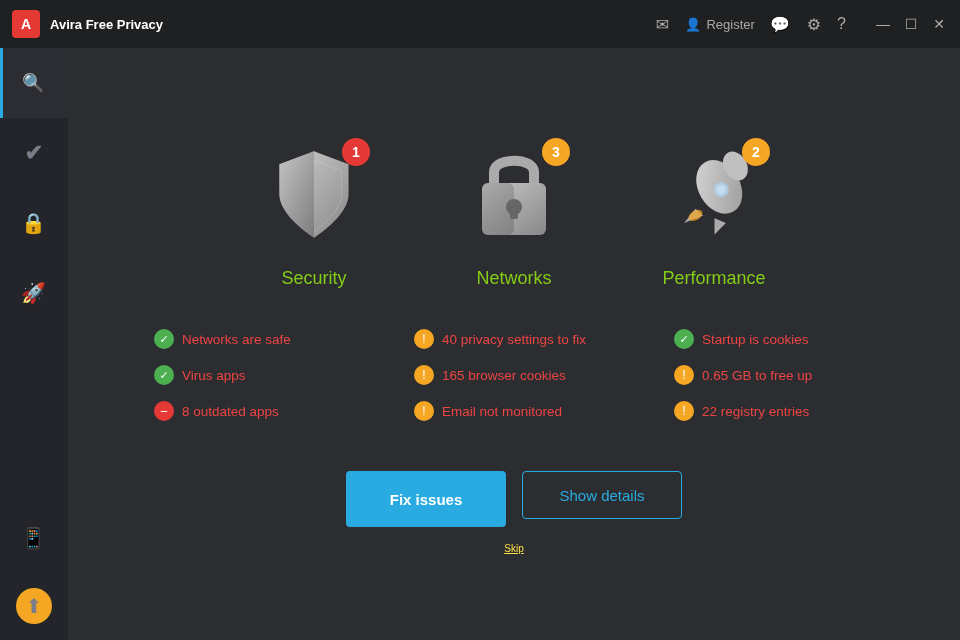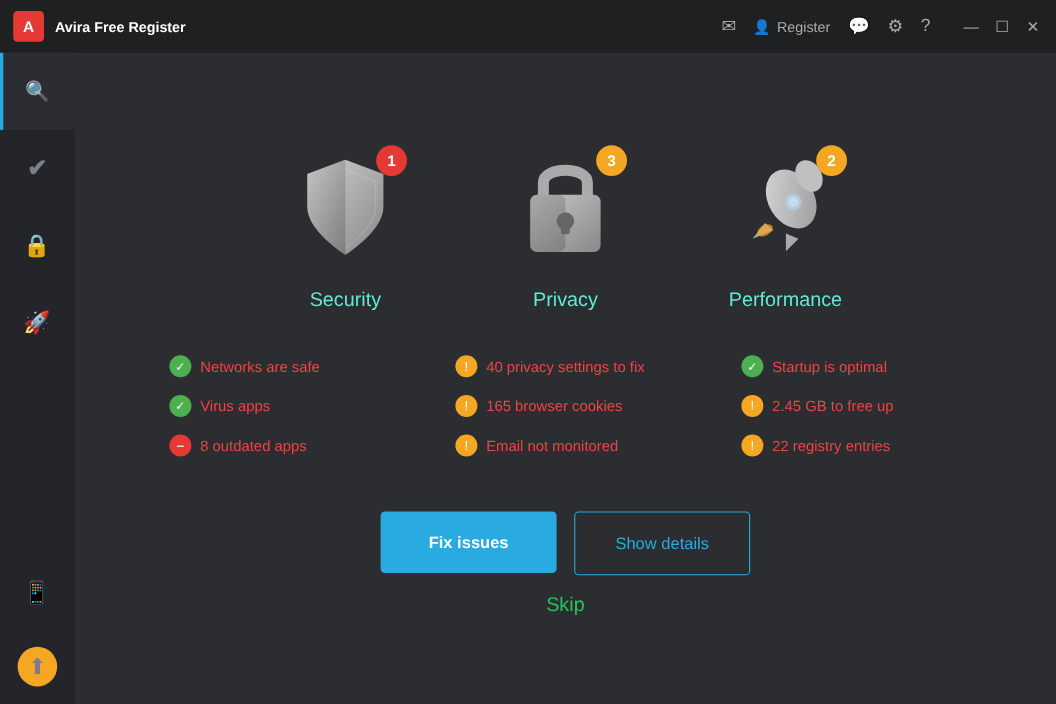--- a/index.html
+++ b/index.html
@@ -188,21 +188,21 @@
       font-size: 14px;
       font-weight: bold;
       color: white;
       z-index: 2;
     }
     .badge-red { background: #e53935; }
     .badge-orange { background: #f5a623; }
 
     .card-title {
       font-size: 18px;
-      color: #5eead4;
+      color: #84cc16;
       margin-bottom: 0;
     }
 
     .status-row {
       display: flex;
       gap: 60px;
       justify-content: center;
     }
 
     .status-item {
@@ -250,32 +250,33 @@
       cursor: pointer;
       min-width: 160px;
     }
 
     .btn-details {
       background: transparent;
       color: #29abe2;
       border: 1.5px solid #29abe2;
       border-radius: 4px;
       padding: 0 30px;
-      height: 58px;
+      height: 48px;
       font-size: 15px;
       font-weight: 500;
       cursor: pointer;
       min-width: 160px;
     }
 
     .skip-link {
-      color: #22c55e;
-      font-size: 18px;
+      color: #fde047;
+      font-size: 10px;
       margin-top: 16px;
       cursor: pointer;
+      text-decoration: underline;
     }
 
     
     .shield-icon-svg {
       width: 90px;
       height: 95px;
     }
 
     
     .lock-icon-svg {
@@ -288,21 +289,21 @@
       width: 95px;
       height: 95px;
     }
   </style>
 </head>
 <body>
 
 <div class="titlebar">
   <div class="titlebar-logo">A</div>
   <div class="titlebar-title">
-    <span>Avira</span><span> Free Register</span>
+    <span>Avira</span><span> Free Privacy</span>
   </div>
   <div class="titlebar-actions">
     <span class="titlebar-icon">✉</span>
     <div class="register-btn">
       <span>👤</span>
       <span>Register</span>
     </div>
     <span class="titlebar-icon">💬</span>
     <span class="titlebar-icon">⚙</span>
     <span class="titlebar-icon">?</span>
@@ -380,21 +381,21 @@
 
             <path d="M20 38 L20 25 C20 10 60 10 60 25 L60 38" fill="none" stroke="#aaa" stroke-width="10" stroke-linecap="round"></path>
 
             <rect x="8" y="36" width="64" height="52" rx="6" fill="url(#lockGrad)"></rect>
             <rect x="8" y="36" width="32" height="52" rx="6" fill="rgba(0,0,0,0.15)"></rect>
 
             <circle cx="40" cy="60" r="8" fill="#666"></circle>
             <rect x="36" y="60" width="8" height="12" rx="2" fill="#666"></rect>
           </svg>
         </div>
-        <div class="card-title">Privacy</div>
+        <div class="card-title">Networks</div>
       </div>
 
       <div class="card">
         <div class="card-icon-wrapper">
           <div class="card-badge badge-orange">2</div>
 
           <svg class="rocket-icon-svg" viewBox="0 0 100 100">
             <defs>
               <linearGradient id="rocketGrad" x1="0%" y1="0%" x2="100%" y2="100%">
                 <stop offset="0%" style="stop-color:#d8d8d8;stop-opacity:1"></stop>
@@ -447,25 +448,25 @@
         </div>
         <div class="status-item">
           <div class="status-icon orange">!</div>
           <span class="status-text">Email not monitored</span>
         </div>
       </div>
 
       <div style="display:flex;flex-direction:column;gap:16px;min-width:190px;">
         <div class="status-item">
           <div class="status-icon green">✓</div>
-          <span class="status-text">Startup is optimal</span>
+          <span class="status-text">Startup is cookies</span>
         </div>
         <div class="status-item">
           <div class="status-icon orange">!</div>
-          <span class="status-text">2.45 GB to free up</span>
+          <span class="status-text">0.65 GB to free up</span>
         </div>
         <div class="status-item">
           <div class="status-icon orange">!</div>
           <span class="status-text">22 registry entries</span>
         </div>
       </div>
     </div>
 
     <div class="buttons-row">
       <button class="btn-fix">Fix issues</button>

